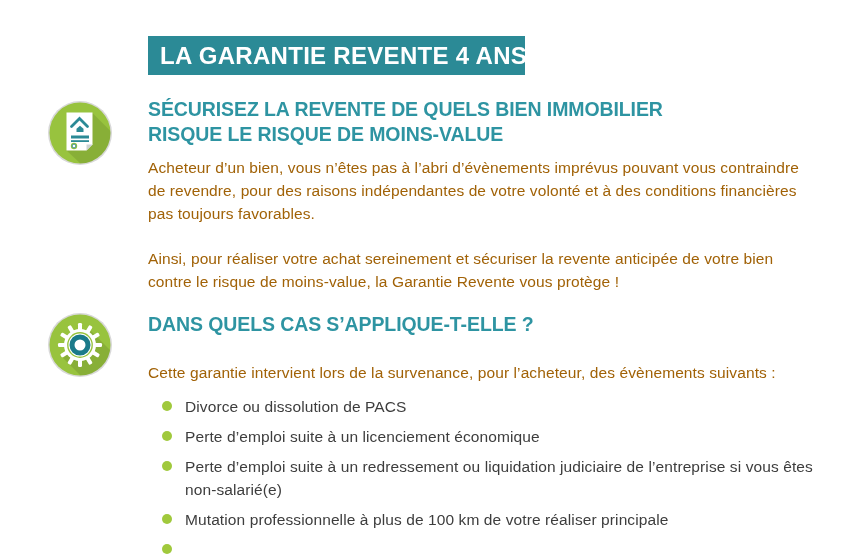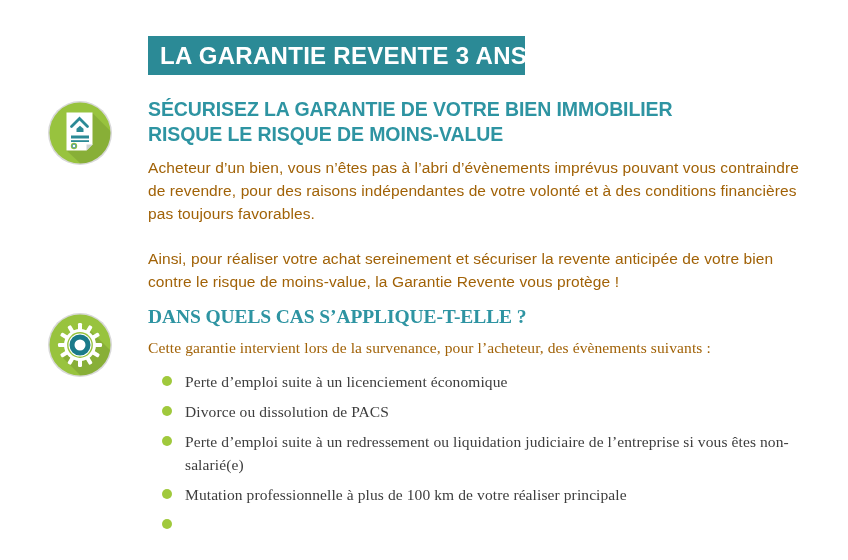--- a/index.html
+++ b/index.html
@@ -14,48 +14,48 @@
     background:#2b8a96;color:#ffffff;
     font-size:24px;font-weight:800;line-height:39px;
     padding-left:12px;box-sizing:border-box;letter-spacing:0.3px;
     white-space:nowrap;
   }
   .icon-wrap{position:absolute;width:66px;height:66px;}
   .icon1{left:47px;top:100px;}
   .icon2{left:47px;top:312px;}
   .sec{position:absolute;left:148px;width:672px;}
   .sec1{top:97px;}
-  .sec2{top:304px;font-family:Liberation Serif, serif;}
+  .sec2{top:312px;}
   .h{
     color:#2e94a2;font-size:19.5px;font-weight:800;line-height:25px;
     letter-spacing:-0.1px;
   }
   .body-txt{
     color:#a16207;font-size:15.5px;line-height:23px;letter-spacing:0.1px;
   }
   .p1{margin-top:9px;}
   .p2{margin-top:22px;}
-  .intro{margin-top:7px;}
+  .intro{margin-top:24px;}
   ul.events{
     list-style:none;margin:11px 0 0 0;padding:0;
   }
   ul.events li{
     position:relative;padding-left:37px;margin-bottom:7px;
     color:#3d3d3d;font-size:15.5px;line-height:23px;letter-spacing:0.1px;
     max-width:640px;
   }
   ul.events li .dot{
     position:absolute;left:14px;top:6px;width:10px;height:10px;
     border-radius:50%;background:#a0c93c;
   }
 </style>
 </head>
 <body>
 
-<div class="banner">LA GARANTIE REVENTE 3 ANS</div>
+<div class="banner">LA GARANTIE REVENTE 4 ANS</div>
 
 <div class="icon-wrap icon1">
   <svg width="66" height="66" viewBox="0 0 66 66">
     <defs>
       <clipPath id="clip1">
           <circle cx="33" cy="33" r="30.5"></circle>
         </clipPath>
     </defs>
     <circle cx="33" cy="33" r="32" fill="#d8d8d8"></circle>
     <circle cx="33" cy="33" r="30.5" fill="#98c33e"></circle>
@@ -67,21 +67,21 @@
       <path d="M29.5 32 v-3.2 l3.5 -3.1 l3.5 3.1 v3.2 z" fill="#2b8a96"></path>
       <rect x="24" y="35.5" width="18" height="3" fill="#2b8a96"></rect>
       <rect x="24" y="40.2" width="18" height="1.8" fill="#2b8a96"></rect>
       <circle cx="27" cy="46" r="3.2" fill="#98c33e"></circle>
       <circle cx="27" cy="46" r="1.9" fill="#ffffff" stroke="#2b8a96" stroke-width="0.9"></circle>
     </g>
   </svg>
 </div>
 
 <div class="sec sec1">
-  <div class="h">SÉCURISEZ LA GARANTIE DE VOTRE BIEN IMMOBILIER</div>
+  <div class="h">SÉCURISEZ LA REVENTE DE QUELS BIEN IMMOBILIER</div>
   <div class="h">RISQUE LE RISQUE DE MOINS-VALUE</div>
   <div class="body-txt p1">Acheteur d’un bien, vous n’êtes pas à l’abri d’évènements imprévus pouvant vous contraindre de revendre, pour des raisons indépendantes de votre volonté et à des conditions financières pas toujours favorables.</div>
   <div class="body-txt p2">Ainsi, pour réaliser votre achat sereinement et sécuriser la revente anticipée de votre bien contre le risque de moins-value, la Garantie Revente vous protège !</div>
 </div>
 
 <div class="icon-wrap icon2">
   <svg width="66" height="66" viewBox="0 0 66 66">
     <defs>
       <clipPath id="clip2">
           <circle cx="33" cy="33" r="30.5"></circle>
@@ -111,19 +111,19 @@
       <circle cx="33" cy="33" r="12.2" fill="none" stroke="#98c33e" stroke-width="1.4"></circle>
       <circle cx="33" cy="33" r="8" fill="#ffffff" stroke="#1b7a8a" stroke-width="5"></circle>
     </g>
   </svg>
 </div>
 
 <div class="sec sec2">
   <div class="h">DANS QUELS CAS S’APPLIQUE-T-ELLE ?</div>
   <div class="body-txt intro">Cette garantie intervient lors de la survenance, pour l’acheteur, des évènements suivants :</div>
   <ul class="events">
+    <li><span class="dot"></span><span>Divorce ou dissolution de PACS</span></li>
     <li><span class="dot"></span><span>Perte d’emploi suite à un licenciement économique</span></li>
-    <li><span class="dot"></span><span>Divorce ou dissolution de PACS</span></li>
     <li><span class="dot"></span><span>Perte d’emploi suite à un redressement ou liquidation judiciaire de l’entreprise si vous êtes non-salarié(e)</span></li>
     <li><span class="dot"></span><span>Mutation professionnelle à plus de 100 km  de votre réaliser principale</span></li>
     <li><span class="dot"></span></li>
   </ul>
 </div>
 
 </body></html>

